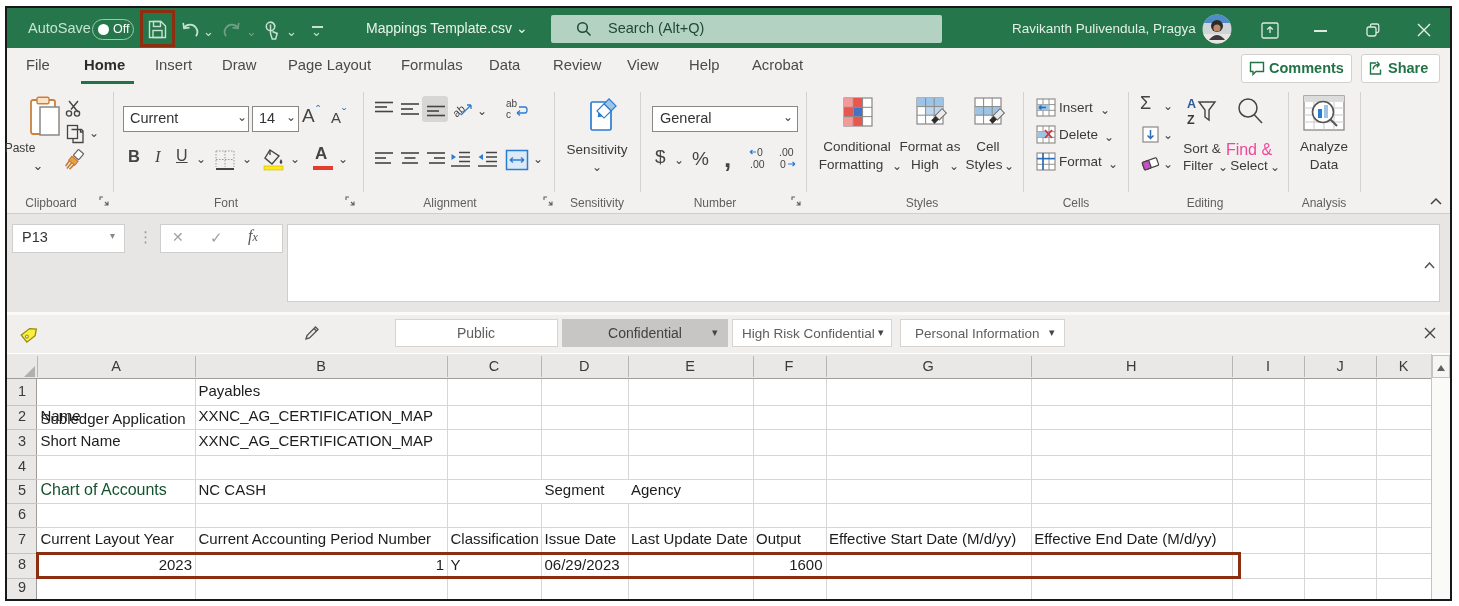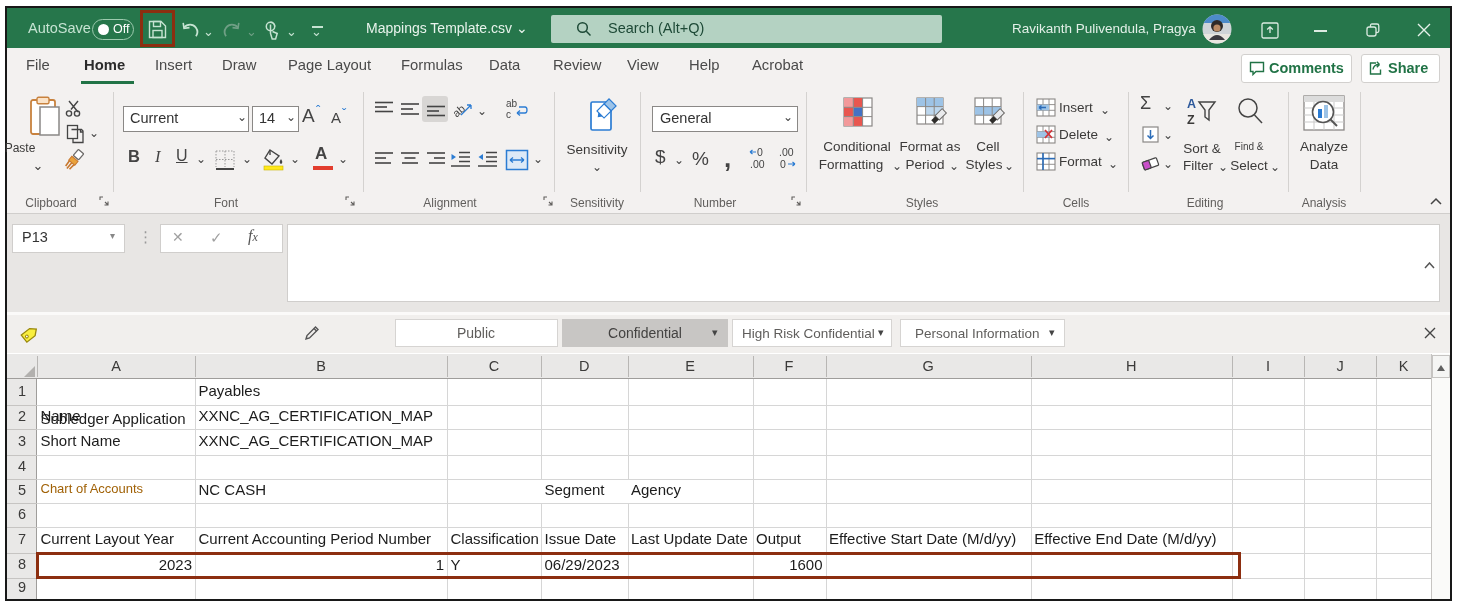--- a/index.html
+++ b/index.html
@@ -295,21 +295,21 @@
       <rect x="10" y="9" width="17" height="9" fill="#bdd7ee"></rect>
 <g stroke="#8a8886" stroke-width="1">
         <path d="M1 9.6 H27 M1 18.2 H27 M9.6 1 V27 M18.2 1 V27"></path>
       </g>
 <g transform="rotate(45 24 18)">
         <rect x="21" y="12" width="6" height="10" fill="#e9eaec" stroke="#6c6a68" stroke-width="1"></rect>
         <rect x="21.6" y="22" width="4.8" height="6" fill="#2f2d2b"></rect>
       </g>
     </svg>
 <div class="a" style="left:930px;top:139px;white-space:nowrap;font-size:13.5px;color:#3b3a39;transform:translateX(-50%);">Format as</div>
-<div class="a" style="left:925px;top:157px;white-space:nowrap;font-size:13.5px;color:#3b3a39;transform:translateX(-50%);">Period</div>
+<div class="a" style="left:925px;top:157px;white-space:nowrap;font-size:13.5px;color:#3b3a39;transform:translateX(-50%);">High</div>
 <div class="a" style="left:949px;top:159px;white-space:nowrap;font-size:12px;color:#444;">⌄</div>
 <svg class="a" style="left:974px;top:97px;" width="32" height="30" viewBox="0 0 32 30">
 <rect x="1" y="1" width="26" height="26" fill="#fff" stroke="#8a8886" stroke-width="1.2"></rect>
 <rect x="1" y="9.6" width="26" height="8.6" fill="#9dc3e6"></rect>
 <g stroke="#8a8886" stroke-width="1">
         <path d="M1 9.6 H27 M1 18.2 H27 M9.6 1 V27 M18.2 1 V27"></path>
       </g>
 <g transform="rotate(45 24 18)">
         <rect x="21" y="12" width="6" height="10" fill="#e9eaec" stroke="#6c6a68" stroke-width="1"></rect>
         <rect x="21.6" y="22" width="4.8" height="6" fill="#2f2d2b"></rect>
@@ -367,21 +367,21 @@
 <text x="1" y="28" font-size="12.5" font-weight="bold" fill="#3b3a39" font-family="Liberation Sans">Z</text>
 <path d="M13 6 H29 L23 14 V24 L19 21 V14 Z" fill="none" stroke="#444" stroke-width="1.4"></path>
     </svg>
 <div class="a" style="left:1202px;top:141px;white-space:nowrap;font-size:13.5px;color:#3b3a39;transform:translateX(-50%);">Sort &amp;</div>
 <div class="a" style="left:1198px;top:158px;white-space:nowrap;font-size:13.5px;color:#3b3a39;transform:translateX(-50%);">Filter</div>
 <div class="a" style="left:1218px;top:160px;white-space:nowrap;font-size:12px;color:#444;">⌄</div>
 <svg class="a" style="left:1235px;top:97px;" width="30" height="30" viewBox="0 0 30 30" fill="none" stroke="#444" stroke-width="1.5">
 <circle cx="13" cy="11" r="9"></circle>
       <path d="M19.5 18 L27 26"></path>
     </svg>
-<div class="a" style="left:1249px;top:141px;white-space:nowrap;font-size:10px;color:#404040;transform:translateX(-50%);">Find &amp;</div>
+<div class="a" style="left:1249px;top:141px;white-space:nowrap;font-size:16px;color:#ec4899;transform:translateX(-50%);">Find &amp;</div>
 <div class="a" style="left:1249px;top:158px;white-space:nowrap;font-size:13.5px;color:#3b3a39;transform:translateX(-50%);">Select</div>
 <div class="a" style="left:1270px;top:160px;white-space:nowrap;font-size:12px;color:#444;">⌄</div>
 <svg class="a" style="left:1303px;top:95px;" width="42" height="36" viewBox="0 0 42 36">
 <rect x="1" y="1" width="40" height="34" fill="#fff" stroke="#8a8886" stroke-width="1.3"></rect>
 <rect x="1" y="1" width="40" height="6" fill="#dcdcdc"></rect>
 <g stroke="#c9c9c9" stroke-width="1">
         <path d="M1 13 H41 M1 20 H41 M1 27 H41 M11 7 V35 M21 7 V35 M31 7 V35"></path>
       </g>
 <circle cx="20" cy="17" r="10.5" fill="#fff" stroke="#555" stroke-width="1.6"></circle>
 <rect x="15" y="14" width="4" height="9" fill="#2b7cd3"></rect>
@@ -580,21 +580,21 @@
 <div class="a" style="left:1431px;top:577.5px;width:1px;height:21.0px;background:#d6d6d6;"></div>
 <div class="a" style="left:1431px;top:354px;width:19px;height:244.5px;background:#fafaf9;border-left:1px solid #c6c4c2;box-sizing:border-box;"></div>
 <div class="a" style="left:1432px;top:355px;width:18px;height:23px;background:#f5f5f4;border:1px solid #c6c4c2;box-sizing:border-box;"></div>
 <div class="a" style="left:1437px;top:365px;width:0;height:0;border-left:4px solid transparent;border-right:4px solid transparent;border-bottom:6px solid #606060;"></div>
 <div class="a" style="left:40.5px;top:382.25px;white-space:nowrap;font-size:15px;color:#1c1c1c;margin-top:28px;">Subledger Application</div>
 <div class="a" style="left:198.5px;top:382.25px;white-space:nowrap;font-size:15px;color:#1c1c1c;">Payables</div>
 <div class="a" style="left:40.5px;top:407.25px;white-space:nowrap;font-size:15px;color:#1c1c1c;">Name</div>
 <div class="a" style="left:198.5px;top:407.25px;white-space:nowrap;font-size:15px;color:#1c1c1c;">XXNC_AG_CERTIFICATION_MAP</div>
 <div class="a" style="left:40.5px;top:432.25px;white-space:nowrap;font-size:15px;color:#1c1c1c;">Short Name</div>
 <div class="a" style="left:198.5px;top:432.25px;white-space:nowrap;font-size:15px;color:#1c1c1c;">XXNC_AG_CERTIFICATION_MAP</div>
-<div class="a" style="left:40.5px;top:481.25px;white-space:nowrap;font-size:13px;color:#a16207;">Chart of Accounts</div>
+<div class="a" style="left:40.5px;top:481.25px;white-space:nowrap;font-size:16px;color:#14532d;">Chart of Accounts</div>
 <div class="a" style="left:198.5px;top:481.25px;white-space:nowrap;font-size:15px;color:#1c1c1c;">NC CASH</div>
 <div class="a" style="left:544.5px;top:481.25px;white-space:nowrap;font-size:15px;color:#1c1c1c;">Segment</div>
 <div class="a" style="left:631.0px;top:481.25px;white-space:nowrap;font-size:15px;color:#1c1c1c;">Agency</div>
 <div class="a" style="left:40.5px;top:530.25px;white-space:nowrap;font-size:15px;color:#1c1c1c;">Current Layout Year</div>
 <div class="a" style="left:198.5px;top:530.25px;white-space:nowrap;font-size:15px;color:#1c1c1c;">Current Accounting Period Number</div>
 <div class="a" style="left:450.5px;top:530.25px;white-space:nowrap;font-size:15px;color:#1c1c1c;">Classification</div>
 <div class="a" style="left:544.5px;top:530.25px;white-space:nowrap;font-size:15px;color:#1c1c1c;">Issue Date</div>
 <div class="a" style="left:631.0px;top:530.25px;white-space:nowrap;font-size:15px;color:#1c1c1c;">Last Update Date</div>
 <div class="a" style="left:756.0px;top:530.25px;white-space:nowrap;font-size:15px;color:#1c1c1c;">Output</div>
 <div class="a" style="left:829.0px;top:530.25px;white-space:nowrap;font-size:15px;color:#1c1c1c;">Effective Start Date (M/d/yy)</div>

